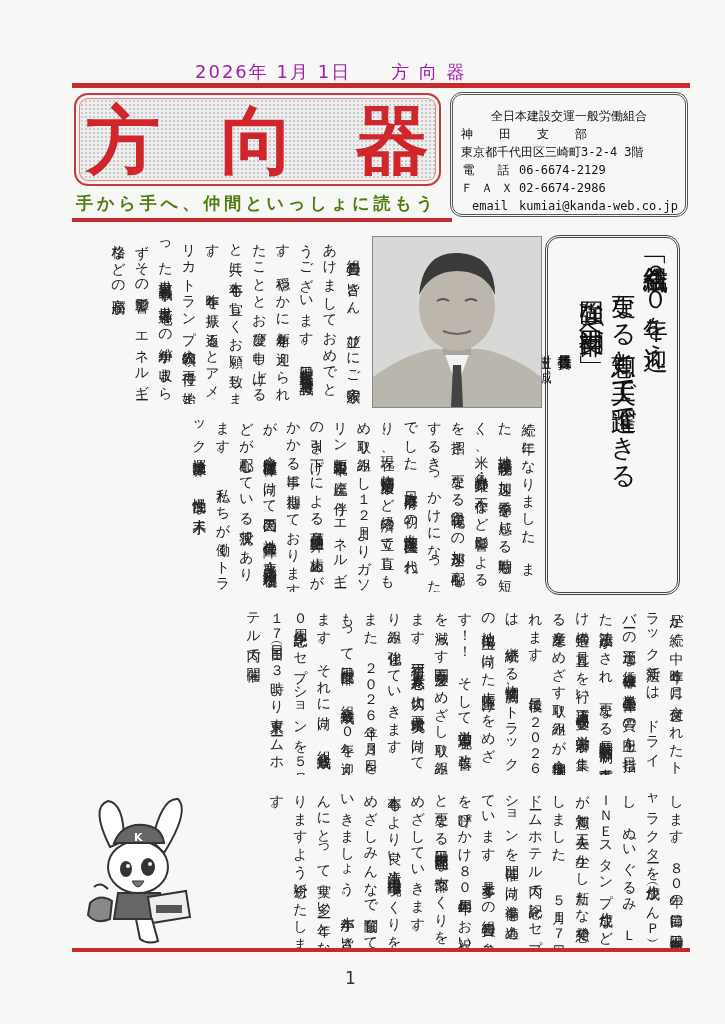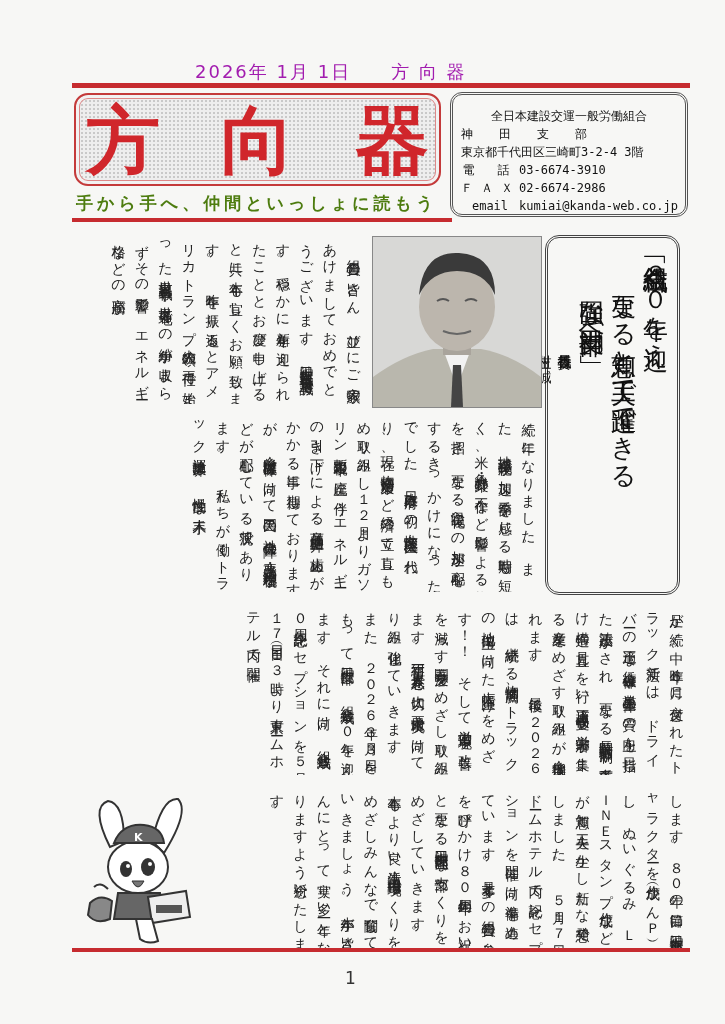--- a/index.html
+++ b/index.html
@@ -81,21 +81,21 @@
   <span class="ch">向</span>
   <span class="ch">器</span>
 </div>
 <div class="abs slogan">手から手へ、仲間といっしょに読もう</div>
 <div class="abs rule-slogan"></div>
 
 <div class="abs infobox">
   <div class="c">全日本建設交運一般労働組合</div>
   <div class="branch">神田支部</div>
   <div class="row">東京都千代田区三崎町3-2-4 3階</div>
-  <div class="row"><span class="lbl">電 話</span><span>03-6674-3910</span></div>
+  <div class="row"><span class="lbl">電 話</span><span>06-6674-2129</span></div>
   <div class="row"><span class="lbl">ＦＡＸ</span><span>02-6674-2986</span></div>
   <div class="row"><span class="lbl" style="letter-spacing:0">email</span><span>kumiai@kanda-web.co.jp</span></div>
 </div>
 
 <div class="abs headline-box">
   <div class="hl hl1">「組合結成８０年を迎え、</div>
   <div class="hl hl2">更なる知恵と工夫で躍進できる</div>
   <div class="hl hl3">強固な神田支部へ」</div>
   <div class="author">
     <span>執行委員長</span>

